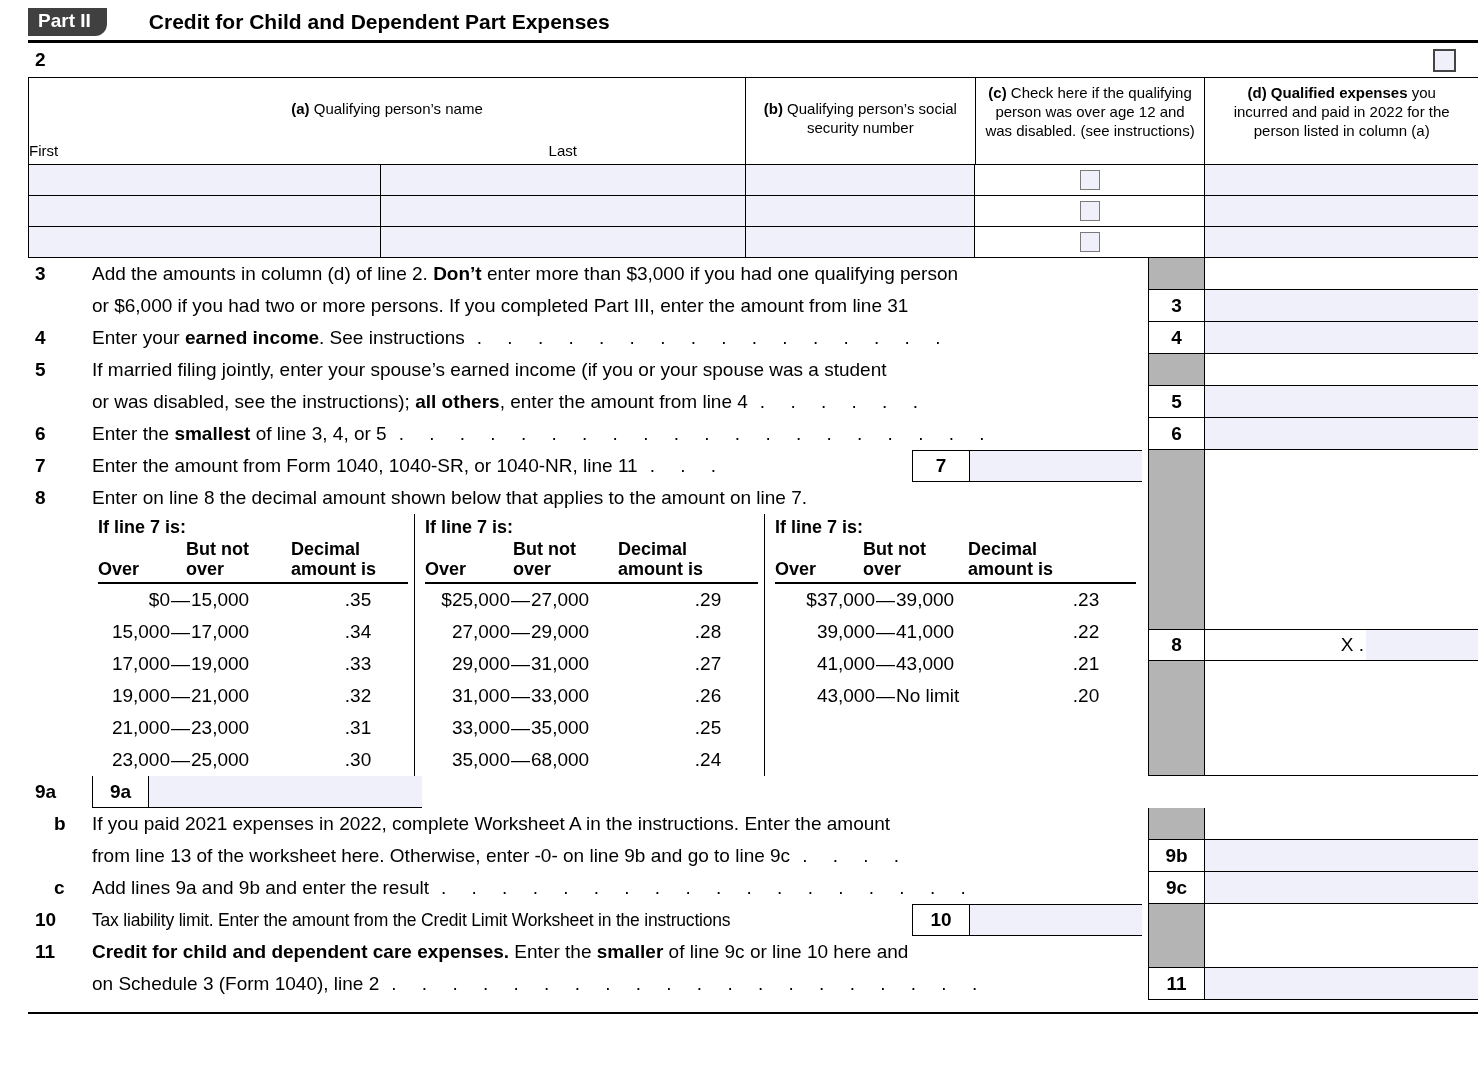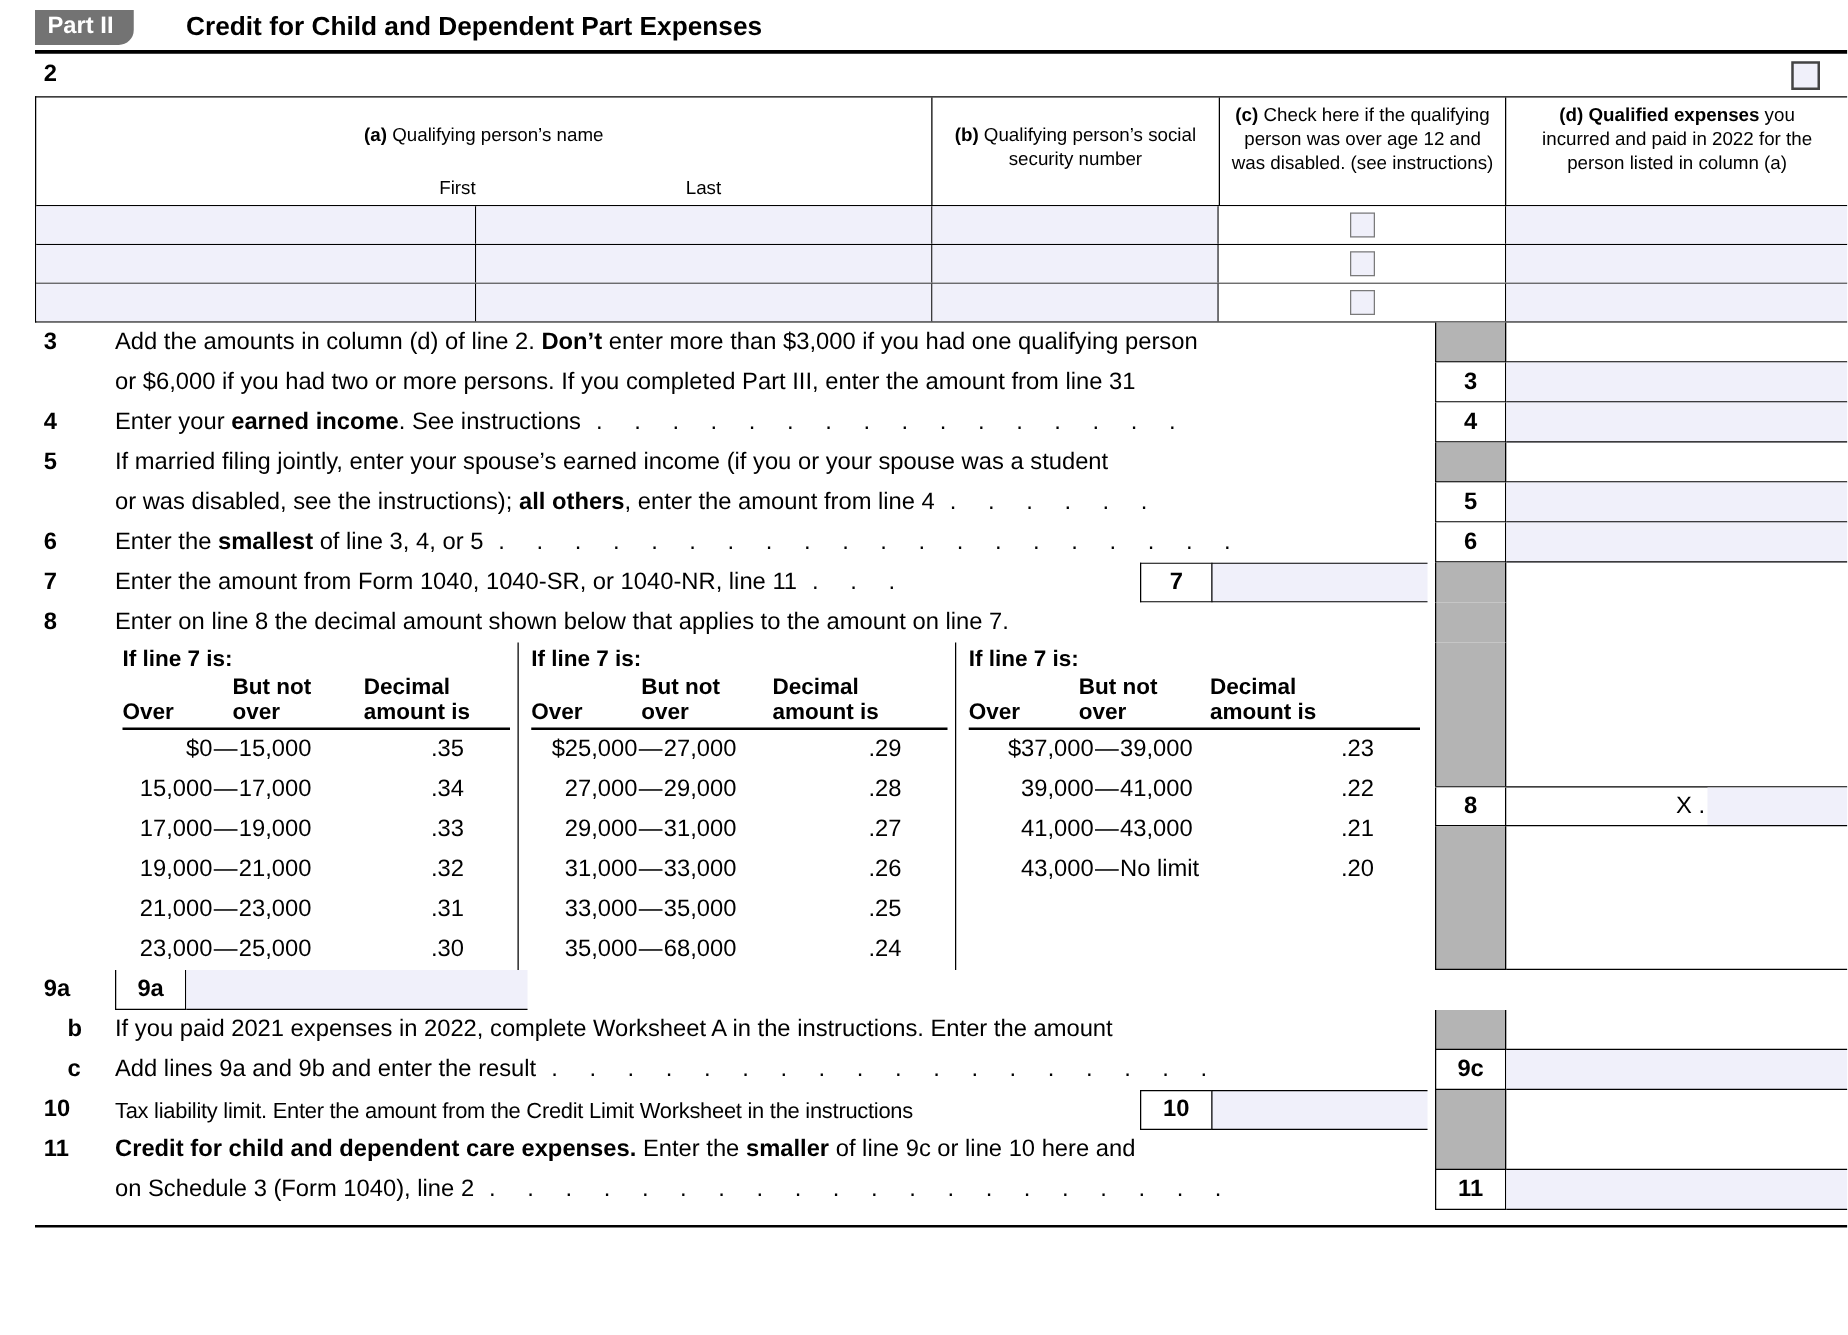--- a/index.html
+++ b/index.html
@@ -6,36 +6,36 @@
   html,body { background:#fff; }
   .page {
     width:1478px; height:1068px; background:#fff; color:#000;
     font-family:"Liberation Sans", sans-serif; font-size:19px;
     padding:8px 0 0 28px; position:relative; overflow:hidden;
   }
   b { font-weight:bold; }
 
   
   .hdr { display:flex; align-items:center; gap:42px; border-bottom:3px solid #000; padding-bottom:4px; }
-  .badge { background:#737373; color:#fff; font-weight:bold; font-size:19px; padding:2px 16px 4px 10px; border-radius:0 0 12px 0; }
+  .badge { background:#404040; color:#fff; font-weight:bold; font-size:19px; padding:2px 16px 4px 10px; border-radius:0 0 12px 0; }
   .title { font-weight:bold; font-size:21px; }
 
   
   .l2 { display:flex; align-items:center; height:34px; }
   .cb2 { width:23px; height:23px; background:#f0f0fa; border:2px solid #444; margin-left:auto; margin-right:22px; flex:0 0 auto; }
 
   
   .pt { border:1px solid #000; border-right:none; }
   .pt-head { display:flex; height:86px; font-size:15px; line-height:1.25; }
   .pt-head > div { border-right:1px solid #000; }
   .pt-ha { width:717px; display:flex; flex-direction:column; justify-content:space-between; text-align:center; }
   .pt-ha-label { margin-top:22px; }
   .pt-ha-sub { display:flex; margin-bottom:3px; }
   .pt-ha-sub span { display:block; }
-  .pt-ha-sub .s-first { width:352px; text-align:right; }
+  .pt-ha-sub .s-first { width:352px; text-align:left; }
   .pt-ha-sub .s-last  { width:365px; text-align:center; }
   .pt-hb { width:230px; text-align:center; padding:22px 10px 0 10px; }
   .pt-hc { width:230px; text-align:center; padding:6px 8px 0 8px; }
   .pt-hd { width:273px; text-align:center; padding:6px 14px 0 14px; border-right:none !important; }
   .pt-row { display:flex; height:31px; border-top:1px solid #000; }
   .pt-row > div { border-right:1px solid #000; }
   .pt-first { width:352px; }
   .pt-last  { width:365px; }
   .pt-ssn   { width:230px; }
   .pt-chk   { width:230px; background:#fff; display:flex; align-items:center; justify-content:center; }
@@ -405,20 +405,31 @@
     <div class="row">
       <div class="lnum sub">b</div>
       <div class="text">
           <span class="t">If you paid 2021 expenses in 2022, complete Worksheet A in the instructions. Enter the amount</span>
         </div>
       <div class="rr">
           <div class="rn gray"></div>
           <div class="ra"></div>
         </div>
     </div>
+    <div class="row">
+      <div class="lnum"></div>
+      <div class="text">
+          <span class="t">from line 13 of the worksheet here. Otherwise, enter -0- on line 9b and go to line 9c</span>
+          <span class="dots">. . . .</span>
+        </div>
+      <div class="rr">
+          <div class="rn">9b</div>
+          <div class="ra field"></div>
+        </div>
+    </div>
 
     <div class="row">
       <div class="lnum sub">c</div>
       <div class="text">
           <span class="t">Add lines 9a and 9b and enter the result</span>
           <span class="dots">. . . . . . . . . . . . . . . . . .</span>
         </div>
       <div class="rr">
           <div class="rn">9c</div>
           <div class="ra field"></div>

